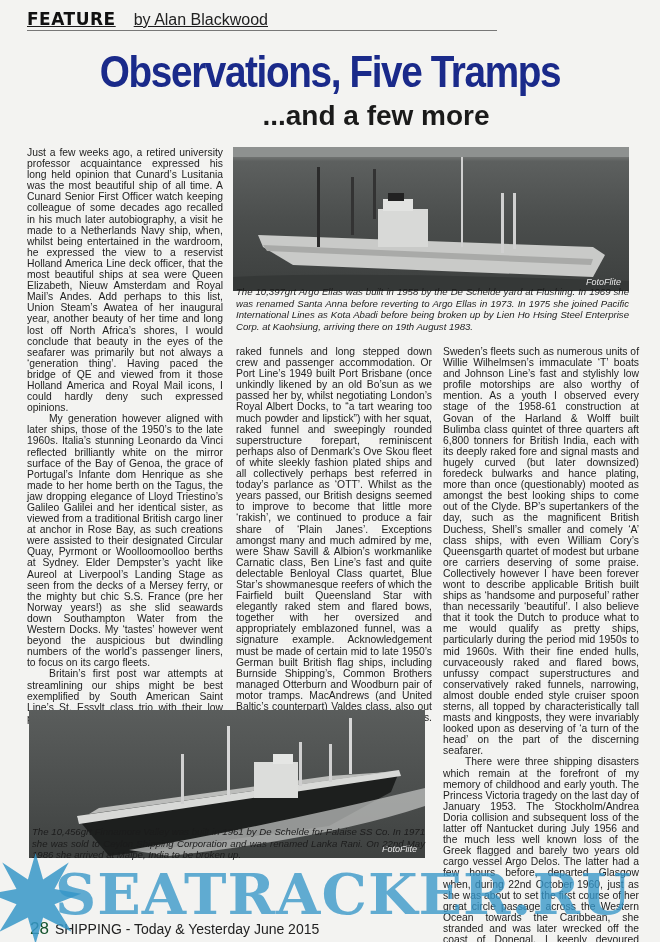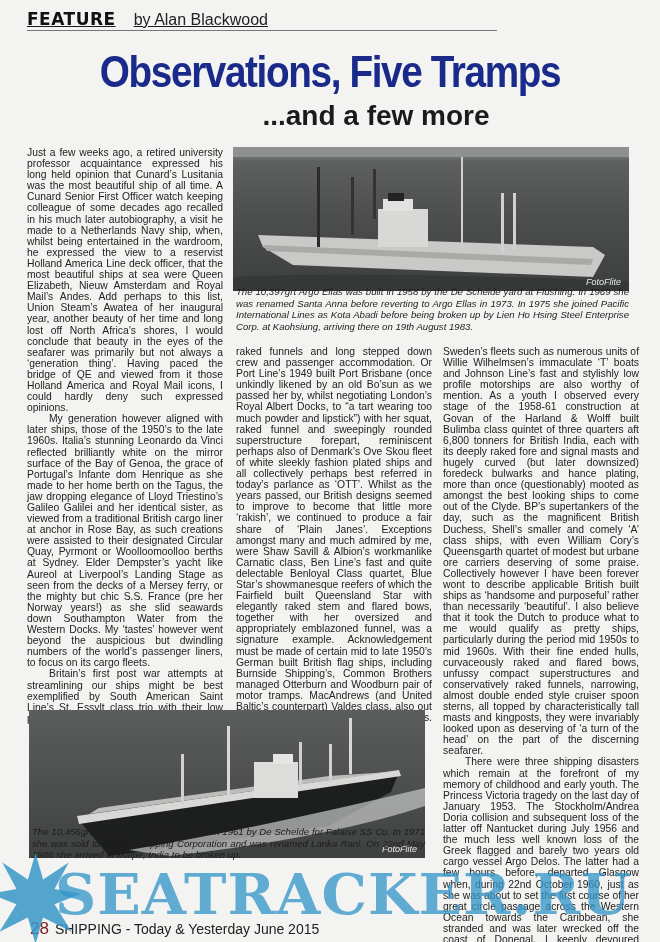--- a/index.html
+++ b/index.html
@@ -26,21 +26,21 @@
   .photo1 { left: 233px; top: 147px; width: 396px; height: 144px; background: linear-gradient(180deg, #9a9c9b 0%, #5d605f 10%, #4b4e4d 50%, #3c3f3e 100%); }
   .photo2 { left: 29px; top: 710px; width: 396px; height: 148px; background: linear-gradient(180deg, #5a5d5c 0%, #4a4d4c 60%, #3e4140 100%); }
   .photo svg { position: absolute; left: 0; top: 0; width: 100%; height: 100%; }
   .credit { position: absolute; right: 8px; bottom: 4px; font-style: italic; font-size: 9px; color: #e8e8e8; text-align: right; }
 
   .caption { position: absolute; font-style: italic; font-size: 9.6px; line-height: 11.6px; color: #1c1c1c; text-align: justify; }
   .cap1 { left: 236px; top: 286px; width: 393px; }
   .cap2 { left: 32px; top: 826px; width: 393px; }
 
   .footer { position: absolute; left: 30px; top: 919px; display: flex; align-items: baseline; gap: 6px; }
-  .footer .pageno { font-size: 17px; color: #7f1d1d; }
+  .footer .pageno { font-size: 17px; color: #14532d; }
   .footer .pub { font-size: 14px; color: #222; }
 
   .watermark { position: absolute; left: 0; top: 857px; width: 660px; height: 85px; pointer-events: none; }
   .watermark .wm-text { position: absolute; left: 55px; top: 4px; font-family: "DejaVu Serif", serif; font-weight: bold; font-size: 56px; color: rgba(54,150,200,0.78); letter-spacing: 1px; white-space: nowrap; transform: scaleX(1.02); transform-origin: left; }
   .watermark svg { position: absolute; left: -12px; top: -6px; width: 95px; height: 95px; }
 </style>
 </head>
 <body>
 
 <div class="header">

